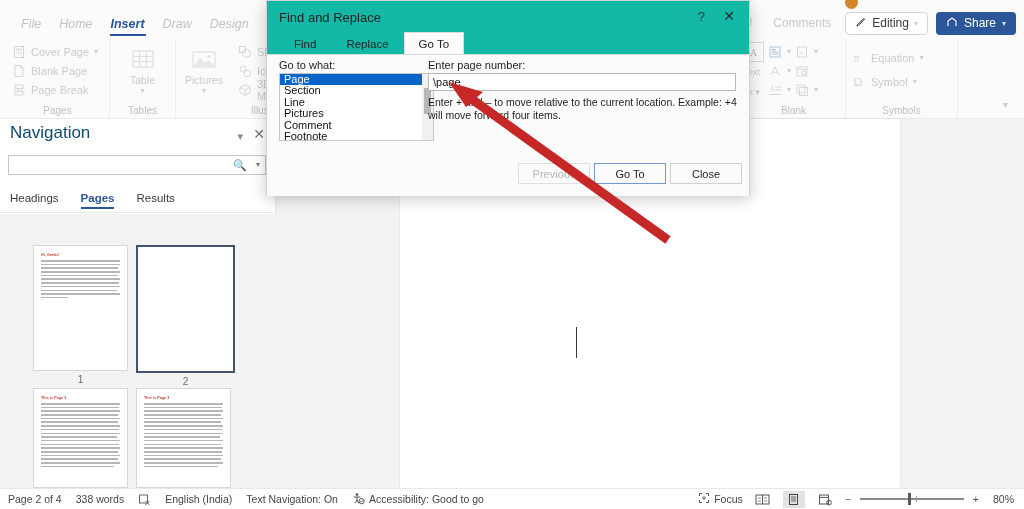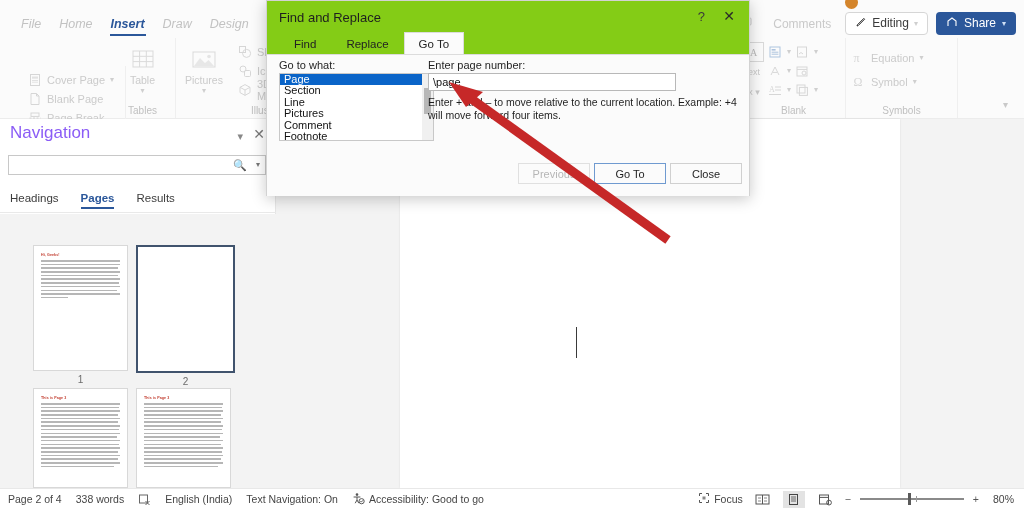--- a/index.html
+++ b/index.html
@@ -45,21 +45,21 @@
     left: 8px; right: 8px; bottom: -3px;
     height: 2px; background: #2b579a;
   }
 
   .topright {
     position: absolute; right: 8px; top: 11px;
     display: flex; align-items: center; gap: 8px;
     height: 24px;
   }
   .comments-btn {
-    display: flex; align-items: flex-end; gap: 21px;
+    display: flex; align-items: center; gap: 21px;
     color: #c9c9c9; font-size: 12px;
     padding: 3px 6px;
   }
   .editing-btn {
     display: flex; align-items: center; gap: 5px;
     border: 1px solid #d6d6d6; border-radius: 4px;
     background: #fff; color: #3a3a3a;
     font-size: 12px; padding: 3px 9px; height: 23px;
   }
   .share-btn {
@@ -100,21 +100,21 @@
 
   
   .navpane {
     position: absolute; left: 0; top: 119px;
     width: 276px; height: 369px;
     background: #ffffff;
     border-right: 1px solid #e6e6e6;
   }
   .nav-title {
     position: absolute; left: 10px; top: 4px;
-    font-size: 17px; color: #8b5cf6;
+    font-size: 17px; color: #0c4a6e;
   }
   .nav-chevron {
     position: absolute; right: 32px; top: 11px;
     color: #888; font-size: 11px;
   }
   .nav-close {
     position: absolute; right: 10px; top: 8px;
     color: #777; font-size: 14px; line-height: 14px;
   }
   .nav-search {
@@ -236,21 +236,21 @@
   .zoom-mid {
     position: absolute; left: 56px; top: 4px;
     width: 1px; height: 6px; background: #9a9a9a;
   }
   .zoom-pct { width: 26px; text-align: right; }
 
   
   .dialog {
     position: absolute; left: 266px; top: 0;
     width: 484px; height: 196px;
-    background: #84cc16;
+    background: #14b8a6;
     border: 1px solid #d2d2d2;
     box-shadow: 0 3px 14px rgba(0,0,0,.22);
   }
   .dlg-title {
     position: absolute; left: 12px; top: 9px;
     font-size: 13px; color: #1f1f1f;
   }
   .dlg-help {
     position: absolute; right: 44px; top: 8px;
     font-size: 13px; color: #3a3a3a;
@@ -297,21 +297,21 @@
   .lb-scroll {
     position: absolute; right: 0; top: 0;
     width: 11px; height: 66px; background: #f0f0f0;
   }
   .lb-thumb {
     position: absolute; left: 2px; top: 14px;
     width: 7px; height: 26px; background: #b8b8b8;
   }
   .pagenum-input {
     position: absolute; left: 161px; top: 18px;
-    width: 248px; height: 18px;
+    width: 308px; height: 18px;
     border: 1px solid #b8b8b8; background: #fff;
     font-size: 11px; color: #111;
     padding: 0 4px;
     font-family: "Liberation Sans", sans-serif;
     outline: none;
   }
   .hint {
     position: absolute; left: 161px; top: 41px;
     width: 312px;
     font-size: 10.5px; color: #1f1f1f;
@@ -381,21 +381,21 @@
               <path d="M2 10 V5 L6 2 L10 5 V10" fill="none" stroke="#ffffff" stroke-width="1.1"></path>
             </svg>
         </span>
         <span>Share</span>
         <span class="caret" style="color:#cfe0f5">▾</span>
       </div>
     </div>
 
     <div class="ribbon-body">
 
-      <div class="rgroup" style="left:22px; width:104px;margin-top:28px;">
+      <div class="rgroup" style="left:6px; width:104px;">
         <div class="ritem" style="margin-top:4px;">
           <span class="ricon">
             <svg width="14" height="14" viewBox="0 0 14 14">
                 <rect x="2.5" y="1.5" width="9" height="11" fill="none" stroke="#b9b9b9"></rect>
                 <rect x="4" y="3.5" width="6" height="2.2" fill="#cfcfcf"></rect>
                 <line x1="4" y1="7.5" x2="10" y2="7.5" stroke="#cfcfcf"></line>
                 <line x1="4" y1="9.2" x2="10" y2="9.2" stroke="#cfcfcf"></line>
               </svg>
           </span>
           <span>Cover Page</span>

